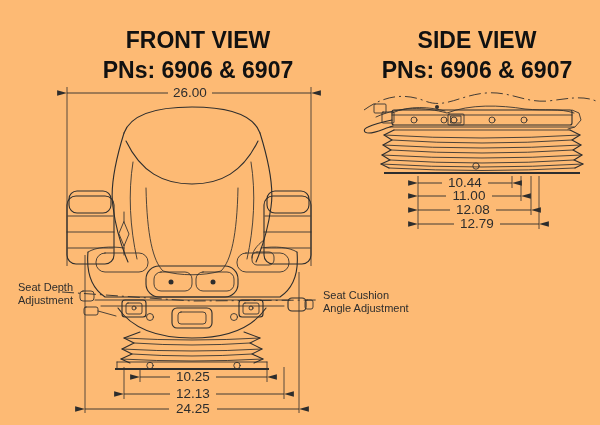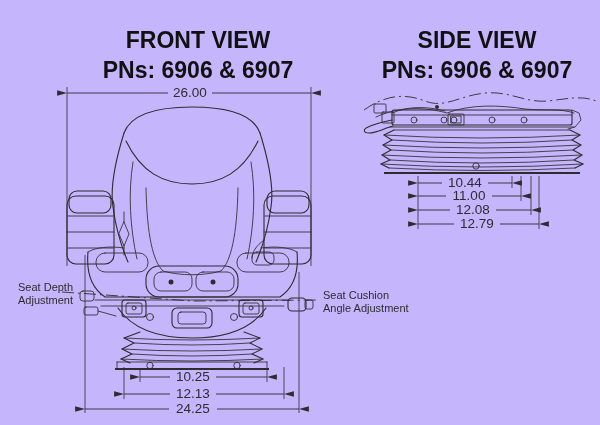--- a/index.html
+++ b/index.html
@@ -1,16 +1,16 @@
 <!DOCTYPE html>
 <html><head>
 <meta charset="utf-8">
 <style>
   html,body { margin:0; padding:0; background:#ffffff; }
-  .stage { width:600px; height:425px; background:#c4b5fd; position:relative; overflow:hidden; }
+  .stage { width:600px; height:425px; background:#fdba74; position:relative; overflow:hidden; }
   svg { display:block; }
   .ol  { fill:none; stroke:#2d2d2d; stroke-width:1.1; stroke-linecap:round; stroke-linejoin:round; }
   .thin{ fill:none; stroke:#2d2d2d; stroke-width:0.85; stroke-linecap:round; stroke-linejoin:round; }
   .thick{ fill:none; stroke:#2d2d2d; stroke-width:2.2; stroke-linecap:butt; }
   .dim { fill:none; stroke:#2d2d2d; stroke-width:0.9; }
   .ext { fill:none; stroke:#2d2d2d; stroke-width:0.8; }
   .dash{ fill:none; stroke:#2d2d2d; stroke-width:0.9; stroke-dasharray:12 4 2 4; }
   .dot { fill:#2d2d2d; stroke:none; }
   .title   { font:bold 23px "Liberation Sans", sans-serif; fill:#111111; }
   .dimtext { font:13.5px "Liberation Sans", sans-serif; fill:#2d2d2d; }

